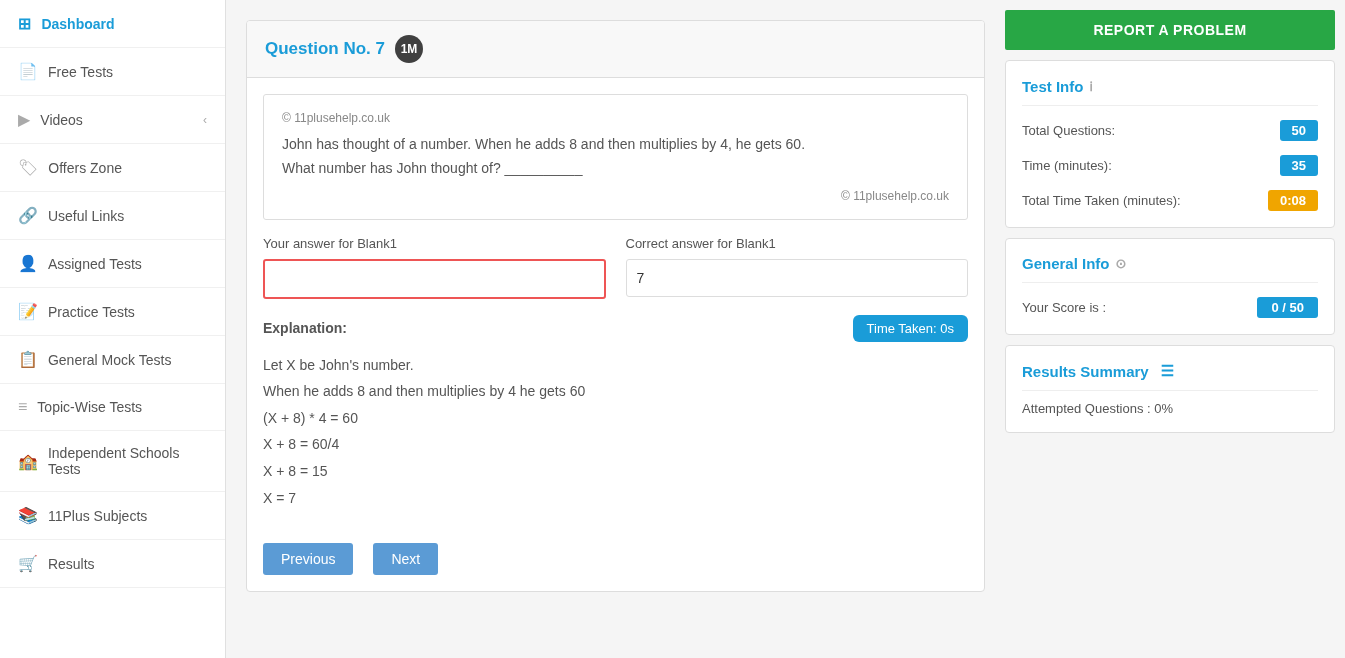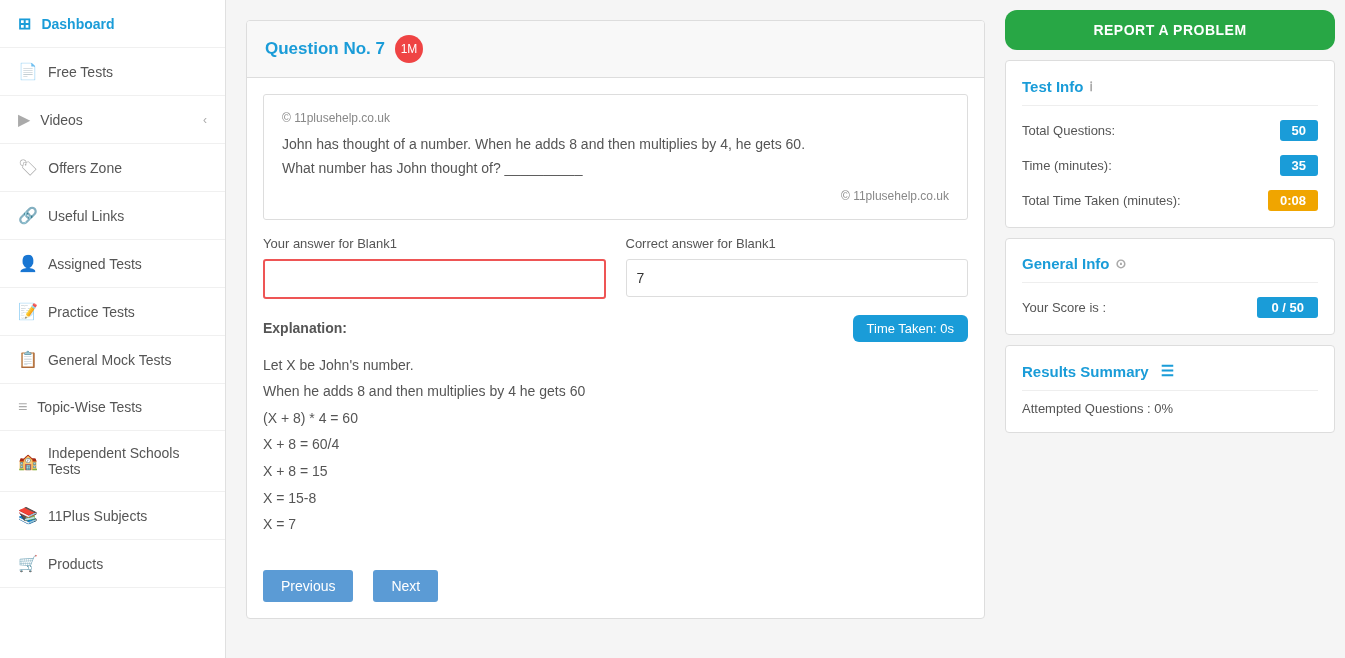--- a/index.html
+++ b/index.html
@@ -60,30 +60,30 @@
       display: flex;
       align-items: center;
       gap: 10px;
     }
     .question-title {
       color: #1a9cd8;
       font-size: 17px;
       font-weight: 600;
     }
     .mark-badge {
-      background: #ef4444;
+      background: #404040;
       color: #fff;
       border-radius: 50%;
       width: 28px;
       height: 28px;
       display: flex;
       align-items: center;
       justify-content: center;
       font-size: 12px;
-      font-weight: 400;
+      font-weight: 700;
     }
     .question-body {
       padding: 16px 18px;
       border: 1px solid #ddd;
       margin: 16px;
       border-radius: 3px;
       background: #fff;
     }
     .copyright {
       font-size: 12px;
@@ -192,21 +192,21 @@
       overflow-y: auto;
       height: 658px;
     }
     .report-btn {
       background: #28a745;
       color: #fff;
       border: none;
       padding: 12px 18px;
       font-size: 14px;
       font-weight: 600;
-      border-radius: 12px;
+      border-radius: 2px;
       cursor: pointer;
       width: 100%;
       letter-spacing: 0.5px;
     }
     .info-card {
       background: #fff;
       border: 1px solid #ddd;
       border-radius: 4px;
       padding: 16px;
     }
@@ -317,21 +317,21 @@
   <div class="sidebar-item">
     <span class="icon">🏫</span>
     <span>Independent Schools Tests</span>
   </div>
   <div class="sidebar-item">
     <span class="icon">📚</span>
     <span>11Plus Subjects</span>
   </div>
   <div class="sidebar-item">
     <span class="icon">🛒</span>
-    <span>Products</span>
+    <span>Results</span>
   </div>
 </nav>
 
 <main class="main">
 
   <div class="question-card">
 
     <div class="question-header">
       <span class="question-title">Question No. 7</span>
       <span class="mark-badge">1M</span>
@@ -359,21 +359,20 @@
       <div class="explanation-header">
         <span class="explanation-title">Explanation:</span>
         <button class="time-taken-btn">Time Taken: 0s</button>
       </div>
       <div class="explanation-text">
         <div>Let X be John's number.</div>
         <div>When he adds 8 and then multiplies by 4 he gets 60</div>
         <div>(X + 8) * 4 = 60</div>
         <div>X + 8 = 60/4</div>
         <div>X + 8 = 15</div>
-        <div>X = 15-8</div>
         <div>X = 7</div>
       </div>
     </div>
 
     <div class="nav-buttons">
       <button class="btn-prev">Previous</button>
       <button class="btn-next">Next</button>
     </div>
   </div>
 </main>

